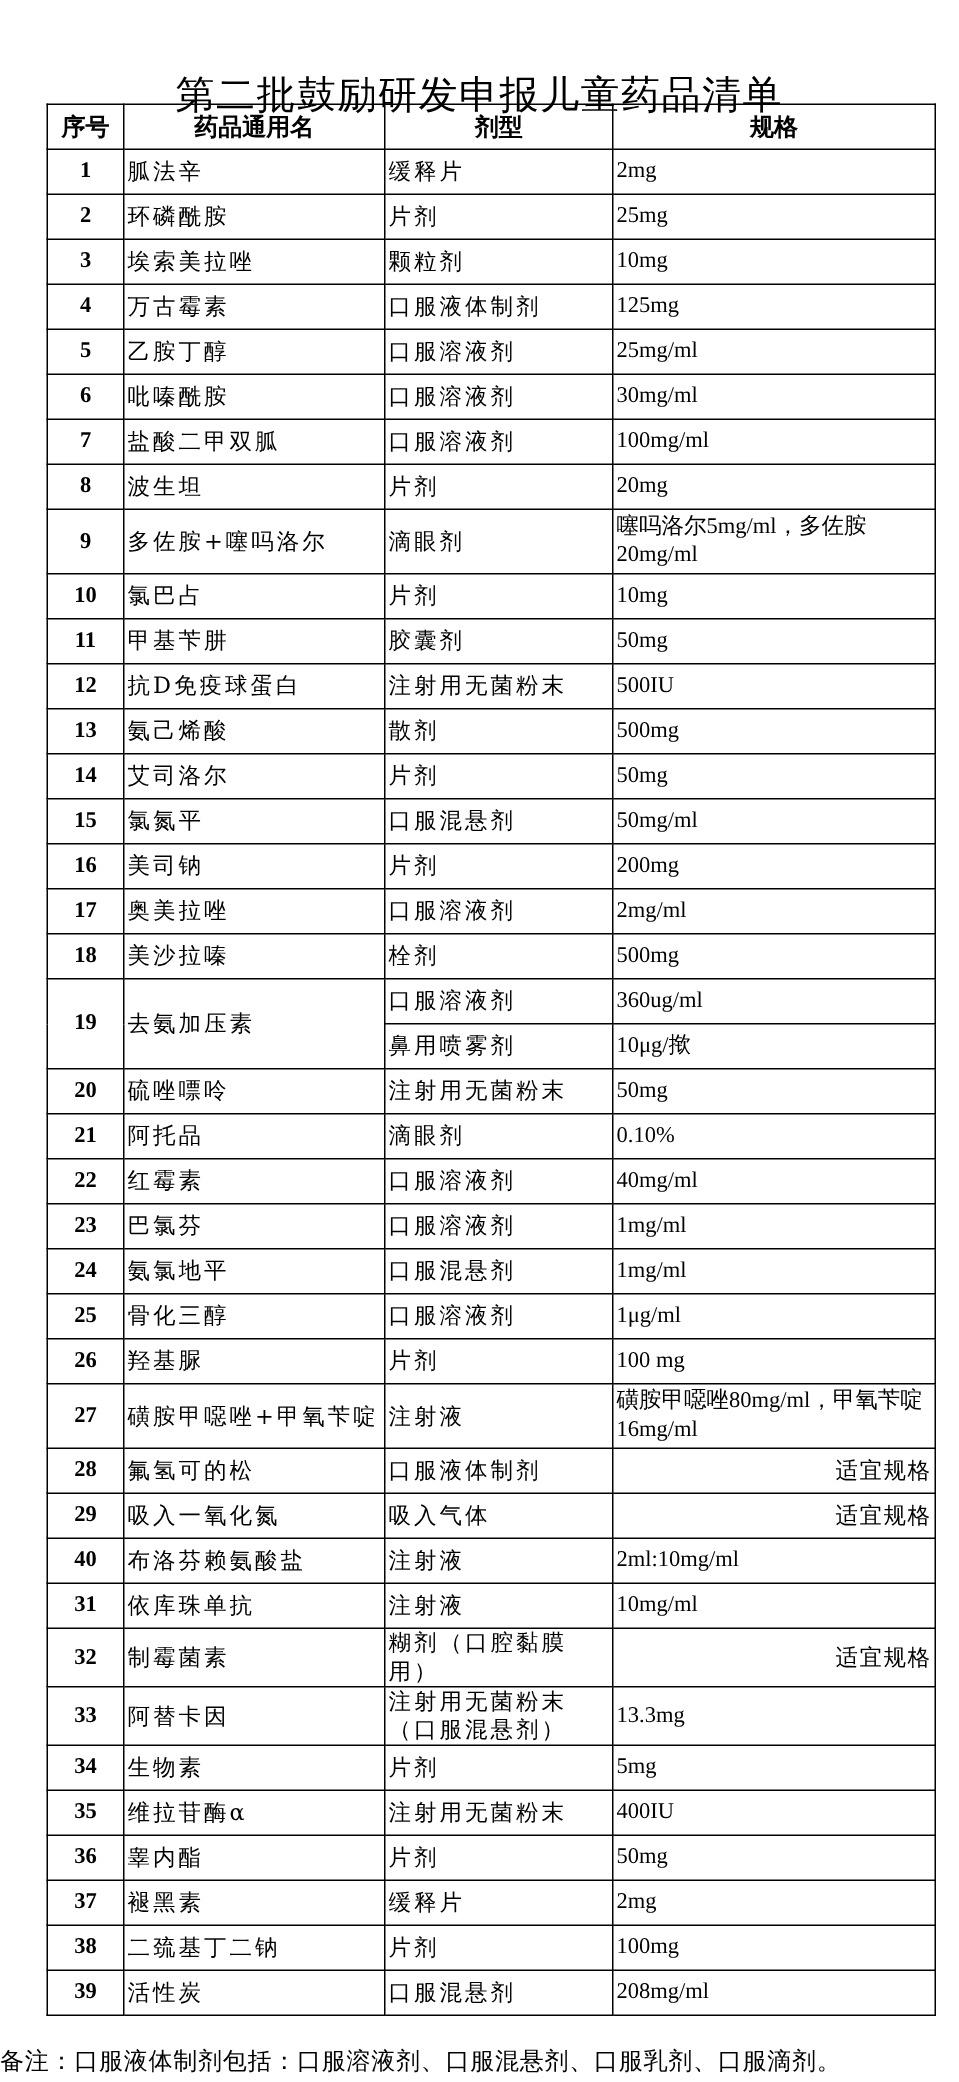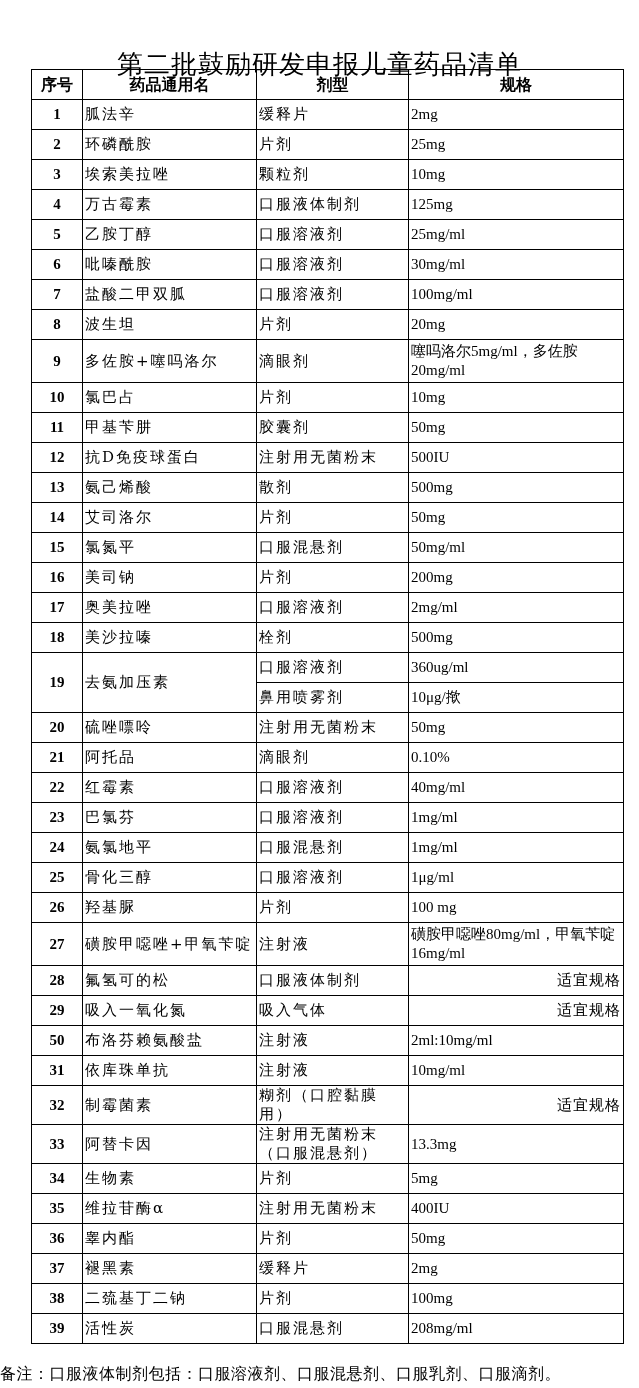--- a/index.html
+++ b/index.html
@@ -235,21 +235,21 @@
         <td class="form">口服液体制剂</td>
         <td class="spec plain">适宜规格</td>
       </tr>
       <tr class="r">
         <td class="no">29</td>
         <td class="name">吸入一氧化氮</td>
         <td class="form">吸入气体</td>
         <td class="spec plain">适宜规格</td>
       </tr>
       <tr class="r">
-        <td class="no">50</td>
+        <td class="no">40</td>
         <td class="name">布洛芬赖氨酸盐</td>
         <td class="form">注射液</td>
         <td class="spec">2ml:10mg/ml</td>
       </tr>
       <tr class="r">
         <td class="no">31</td>
         <td class="name">依库珠单抗</td>
         <td class="form">注射液</td>
         <td class="spec">10mg/ml</td>
       </tr>

